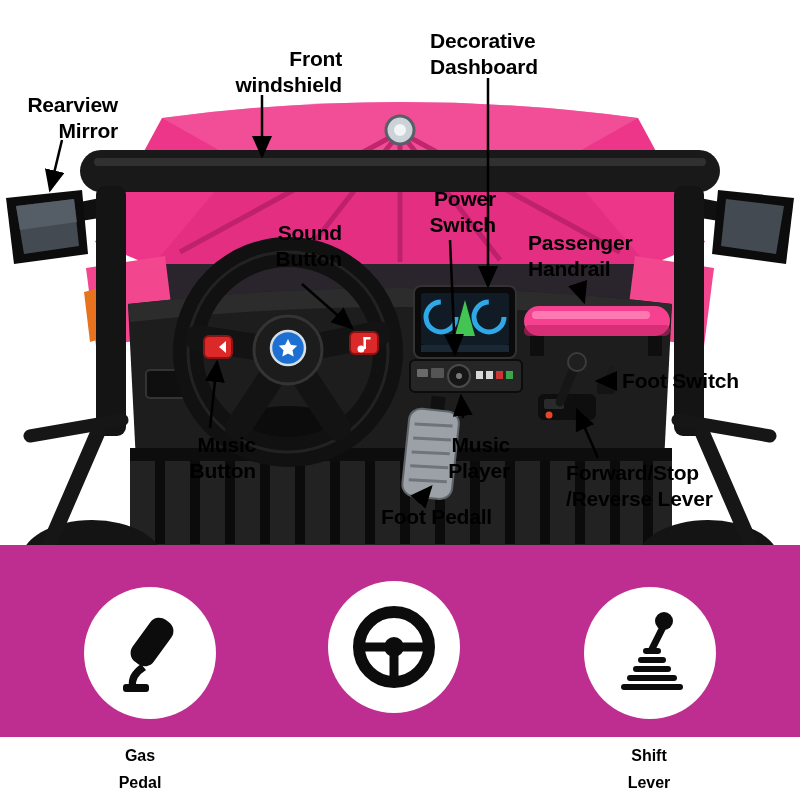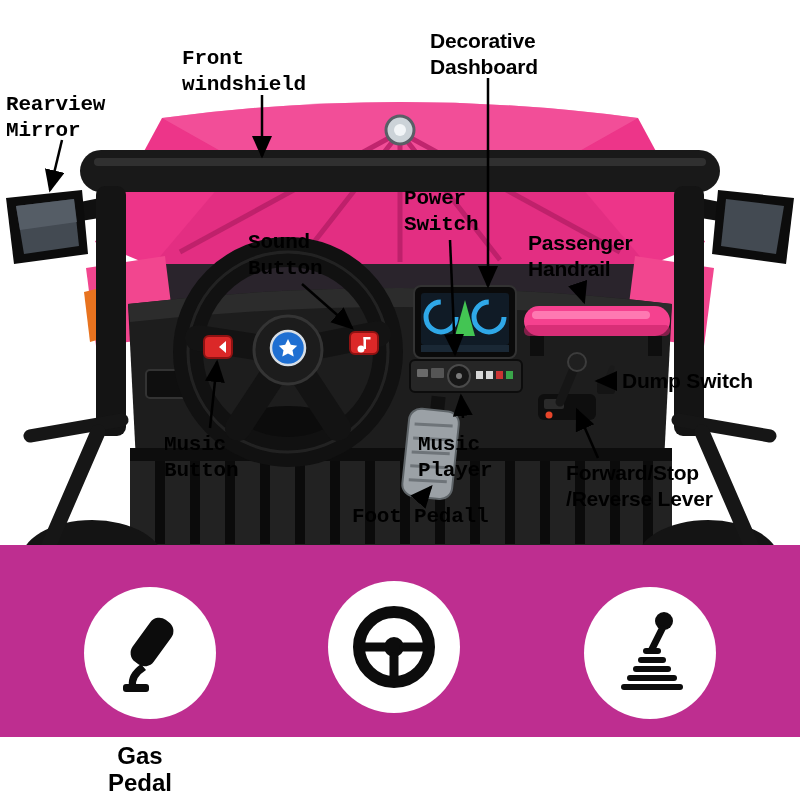--- a/index.html
+++ b/index.html
@@ -3,25 +3,25 @@
 <meta charset="utf-8">
 <style>
   * { margin:0; padding:0; box-sizing:border-box; }
   html,body { width:800px; height:800px; background:#ffffff; }
   .stage { position:relative; width:800px; height:800px; overflow:hidden; background:#ffffff;
            font-family:"Liberation Sans", sans-serif; }
   .scene   { position:absolute; left:0; top:0; z-index:1; }
   .leaders { position:absolute; left:0; top:0; z-index:3; pointer-events:none; }
   .callout { position:absolute; z-index:4; font-weight:bold; font-size:21px; line-height:26px;
              color:#000; white-space:pre-line; letter-spacing:-0.2px; }
-  .center  { text-align:left;font-family:Liberation Mono, monospace; }
+  .center  { text-align:right; }
   .band { position:absolute; left:0; top:545px; width:800px; height:192px; background:#BE2E90; z-index:5; }
   .feature-circle { position:absolute; width:132px; height:132px; border-radius:50%; background:#ffffff;
                     display:flex; align-items:center; justify-content:center; }
-  .feature-label { position:absolute; z-index:6; top:742px; font-weight:bold; font-size:24px;
+  .feature-label { position:absolute; z-index:6; top:742px; font-weight:bold; font-size:16px;
                    line-height:27px; text-align:center; white-space:pre-line; color:#000; }
 </style>
 </head>
 <body>
 
 <div class="stage">
 
   <svg class="scene" width="800" height="560" viewBox="0 0 800 560">
 
     <g>
@@ -211,23 +211,23 @@
   <div class="callout center" style="left:6px;   top:92px;  width:112px;">Rearview
 Mirror</div>
   <div class="callout center" style="left:182px; top:46px;  width:160px;">Front
 windshield</div>
   <div class="callout" style="left:430px; top:28px;  width:150px;">Decorative
 Dashboard</div>
   <div class="callout center" style="left:404px; top:186px; width:92px;">Power
 Switch</div>
   <div class="callout" style="left:528px; top:230px; width:160px;">Passenger
 Handrail</div>
-  <div class="callout center" style="left:248px; top:230px; width:94px;">Sound
+  <div class="callout center" style="left:248px; top:220px; width:94px;">Sound
 Button</div>
-  <div class="callout" style="left:622px; top:368px; width:170px;">Dump Switch</div>
+  <div class="callout" style="left:622px; top:368px; width:170px;">Foot Switch</div>
   <div class="callout center" style="left:164px; top:432px; width:92px;">Music
 Button</div>
   <div class="callout center" style="left:418px; top:432px; width:92px;">Music
 Player</div>
   <div class="callout" style="left:566px; top:460px; width:220px;">Forward/Stop
 /Reverse Lever</div>
   <div class="callout center" style="left:352px; top:504px; width:140px;">Foot Pedall</div>
 
   <div class="band">
     <div class="feature-circle" style="left:84px;  top:42px;">
@@ -260,14 +260,16 @@
           <rect x="28" y="58" width="38" height="6" rx="3"></rect>
           <rect x="22" y="67" width="50" height="6" rx="3"></rect>
           <rect x="16" y="76" width="62" height="6" rx="3"></rect>
         </g>
       </svg>
     </div>
   </div>
 
   <div class="feature-label" style="left:60px;  width:160px;">Gas
 Pedal</div>
+  <div class="feature-label" style="left:569px; width:160px;">Shift
+Lever</div>
 
 </div>
 
 </body></html>

